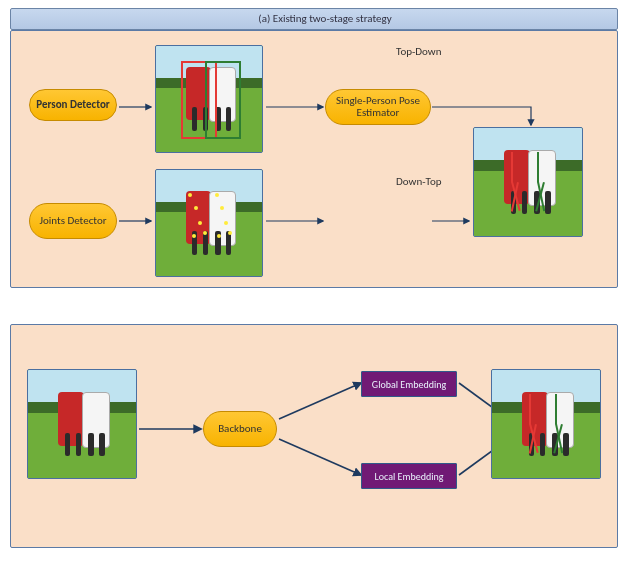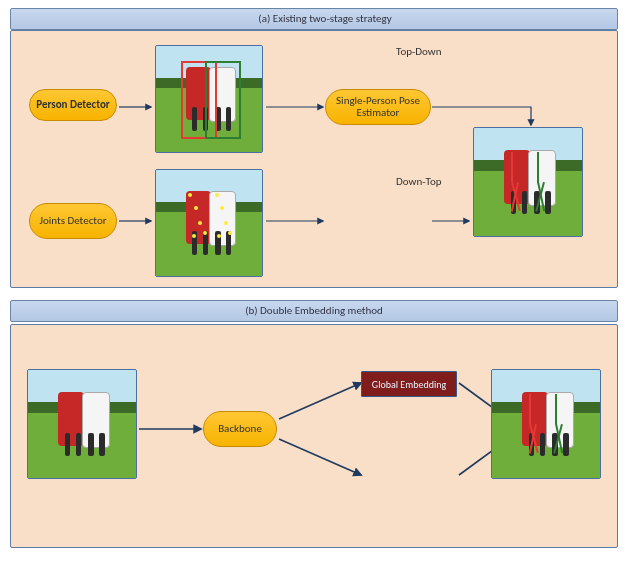--- a/index.html
+++ b/index.html
@@ -61,21 +61,21 @@
     color: #333;
     margin-left: 45px;
   }
 
   .blue-box {
     position: absolute;
     display: flex;
     align-items: center;
     justify-content: center;
     text-align: center;
-    background: #7f1d1d;
+    background: #701a75;
     border: 1px solid #2f5a8a;
     color: #e8f0fa;
     font-size: 10px;
     border-radius: 1px;
     box-sizing: border-box;
     padding: 2px 4px;
   }
 
   
   .img-ph {
@@ -200,21 +200,20 @@
       <div class="skel-line skel-r" style="left:34%; top:22%; height:28%;"></div>
       <div class="skel-line skel-r" style="left:34%; top:50%; height:28%; transform:rotate(-15deg);"></div>
       <div class="skel-line skel-r" style="left:40%; top:50%; height:28%; transform:rotate(12deg);"></div>
 
       <div class="skel-line skel-g" style="left:58%; top:22%; height:28%;"></div>
       <div class="skel-line skel-g" style="left:58%; top:50%; height:28%; transform:rotate(-12deg);"></div>
       <div class="skel-line skel-g" style="left:64%; top:50%; height:28%; transform:rotate(15deg);"></div>
     </div>
   </div>
 
-  <div class="panel-title" style="top:300px;">(b)  Double Embedding method</div>
 
   <div class="panel-body" style="top:324px; height:224px;">
     <svg class="arrows" width="608" height="224">
       <defs>
         <marker id="ah2" viewBox="0 0 10 10" refX="8" refY="5" markerWidth="6" markerHeight="6" orient="auto">
           <path d="M 0 0 L 10 5 L 0 10 z" fill="#1e3a5f"></path>
         </marker>
       </defs>
       <line class="thick" x1="128" y1="104" x2="190" y2="104" marker-end="url(#ah2)"></line>
 
@@ -233,20 +232,21 @@
         <div class="person p2"></div>
       <div class="limb l1"></div>
         <div class="limb l2"></div>
         <div class="limb l3"></div>
         <div class="limb l4"></div>
     </div>
 
     <div class="pill" style="left:192px; top:86px; width:74px; height:36px;">Backbone</div>
 
     <div class="blue-box" style="left:350px; top:46px; width:96px; height:26px;">Global Embedding</div>
+    <div class="blue-box" style="left:350px; top:138px; width:96px; height:26px;">Local Embedding</div>
 
     <div class="img-ph" style="left:480px; top:44px; width:110px; height:110px;" title="Players with full pose skeletons">
       <div class="sky"></div>
         <div class="trees"></div>
         <div class="grass"></div>
       <div class="person p1"></div>
         <div class="person p2"></div>
       <div class="limb l1"></div>
         <div class="limb l2"></div>
         <div class="limb l3"></div>

